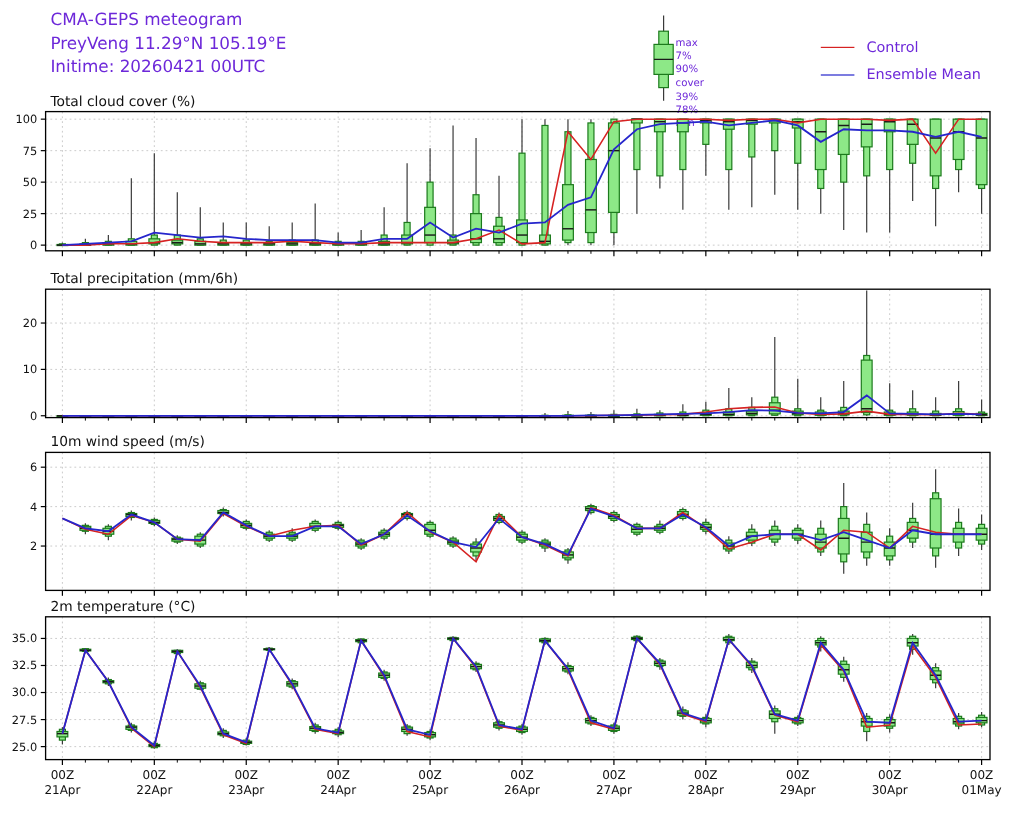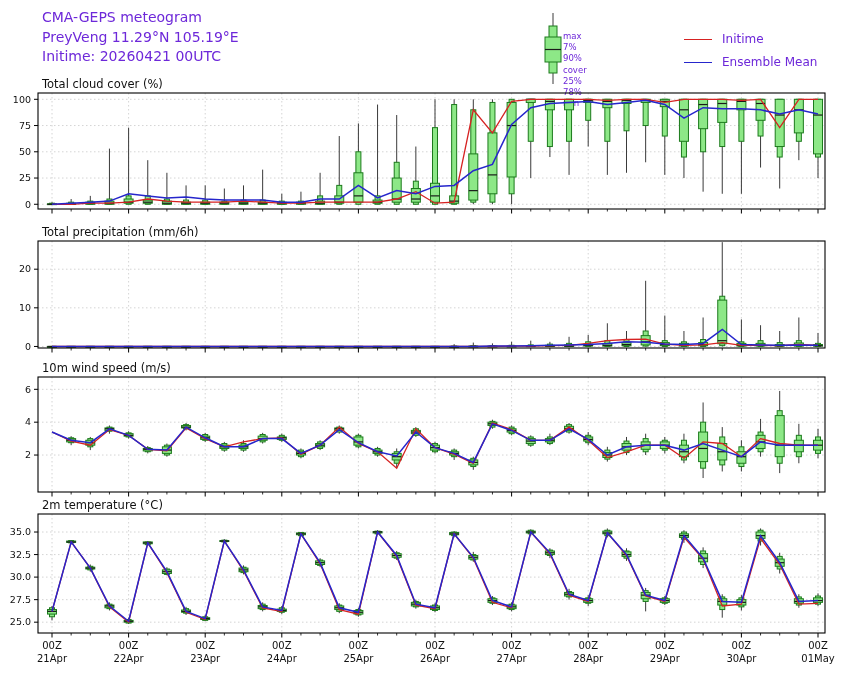--- a/index.html
+++ b/index.html
@@ -33,28 +33,28 @@
     <rect class="glyph-box" x="11" y="20" width="8" height="47"></rect>
     <rect class="glyph-box" x="7" y="31" width="16" height="25"></rect>
     <line class="glyph-median" x1="7" y1="43.5" x2="23" y2="43.5"></line>
   </svg>
 
   <div id="legend-box-labels">
     <div>max</div>
     <div>7%</div>
     <div>90%</div>
     <div>cover</div>
-    <div>25%</div>
+    <div>39%</div>
     <div>78%</div>
     <div>min</div>
   </div>
 
   <div id="legend-control-row" class="legend-line-row">
     <span class="legend-line" id="control-line-swatch" style="border-top-color: rgb(214, 34, 34);"></span>
-    <span class="legend-line-label">Initime</span>
+    <span class="legend-line-label">Control</span>
   </div>
   <div id="legend-mean-row" class="legend-line-row">
     <span class="legend-line" id="mean-line-swatch" style="border-top-color: rgb(38, 38, 204);"></span>
     <span class="legend-line-label">Ensemble Mean</span>
   </div>
 
   <svg id="plot-svg" width="846" height="680" viewBox="0 0 846 680">
       <g>
         <g>
           <line x1="38" y1="204.2760180995475" x2="825" y2="204.2760180995475" stroke="#c9c9c9" stroke-width="0.8" stroke-dasharray="1.5 2.5"></line>

